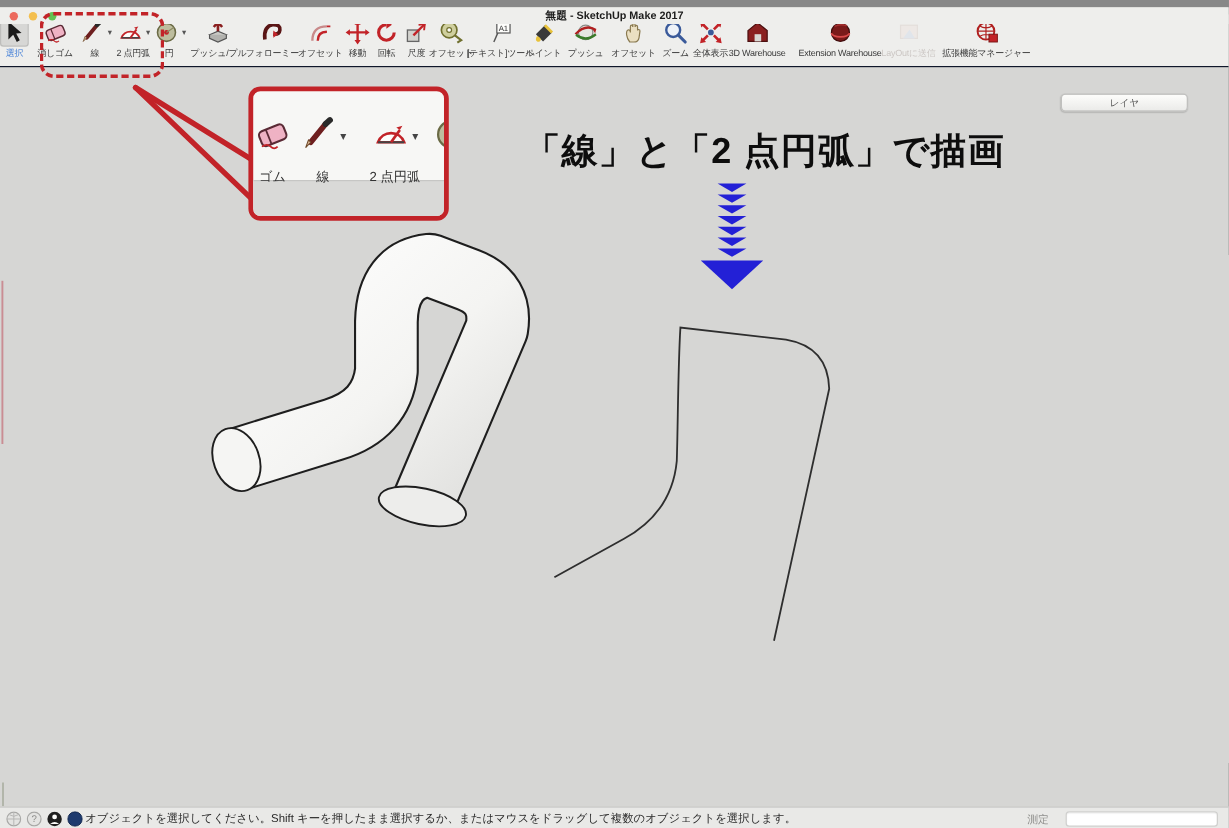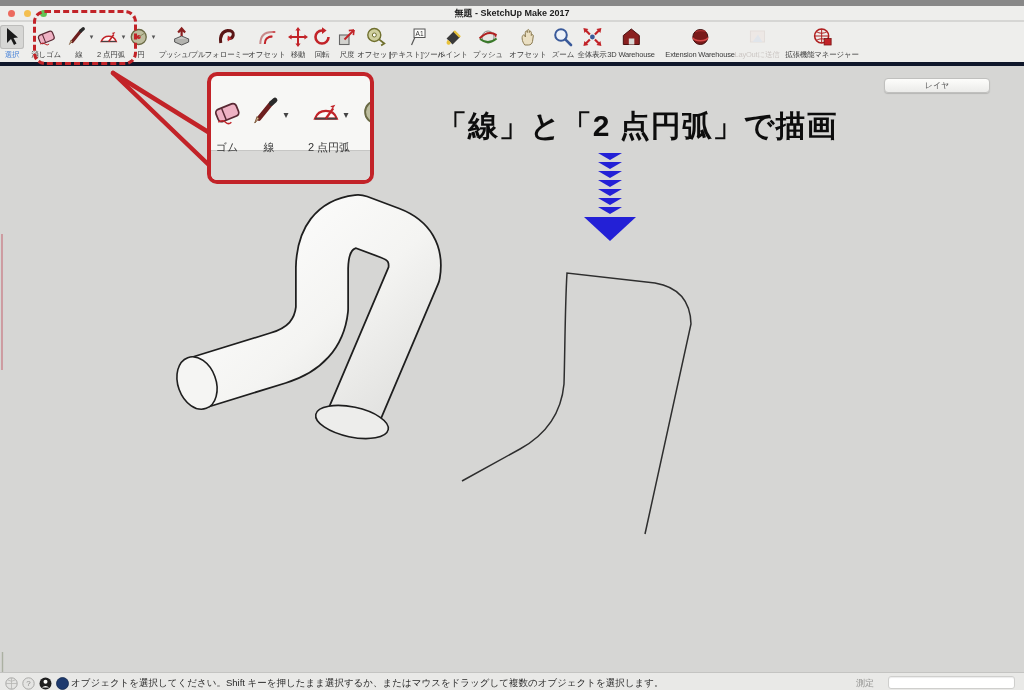--- a/index.html
+++ b/index.html
@@ -10,21 +10,21 @@
     font-family:"Liberation Sans","DejaVu Sans",sans-serif;
     -webkit-font-smoothing:antialiased;
   }
   
   .titlebar{position:absolute;left:0;top:0;width:100%;height:14px;background:#eeeeec;z-index:6;}
   .traffic{position:absolute;left:8px;top:4px;display:flex;gap:9px;}
   .tl{width:7px;height:7px;border-radius:50%;display:inline-block;}
   .tl.red{background:#ec6a5e;}.tl.yellow{background:#f4bf4f;}.tl.green{background:#61c354;}
   .win-title{position:absolute;left:0;right:0;top:0;text-align:center;font-size:9px;font-weight:bold;color:#1c1c1c;line-height:15px;}
   
-  .toolbar{position:absolute;left:0;top:16px;width:100%;height:44px;background:#eeeeec;border-bottom:4px solid #0f172a;z-index:5;}
+  .toolbar{position:absolute;left:0;top:6px;width:100%;height:44px;background:#eeeeec;border-bottom:1px solid #0f172a;z-index:5;}
   .tool{position:absolute;top:2px;transform:translateX(-50%);text-align:center;white-space:nowrap;cursor:default;}
   .tool .irow{display:flex;align-items:center;justify-content:center;height:26px;}
   .tool .ticon{display:inline-flex;padding:1px;border-radius:3px;}
   .tool.active .ticon{background:#d7d7d5;box-shadow:inset 0 0 0 1px #bdbdbb;}
   .tool .caret{font-size:7px;color:#555;margin-left:1px;}
   .tool .tlabel{display:block;font-size:7.5px;color:#3a3a3a;margin-top:0px;letter-spacing:-0.2px;}
   .tool.active .tlabel{color:#3b7ad6;}
   .tool.disabled{opacity:.5;}
   .tool.disabled .tlabel{color:#a89e9a;}
   

